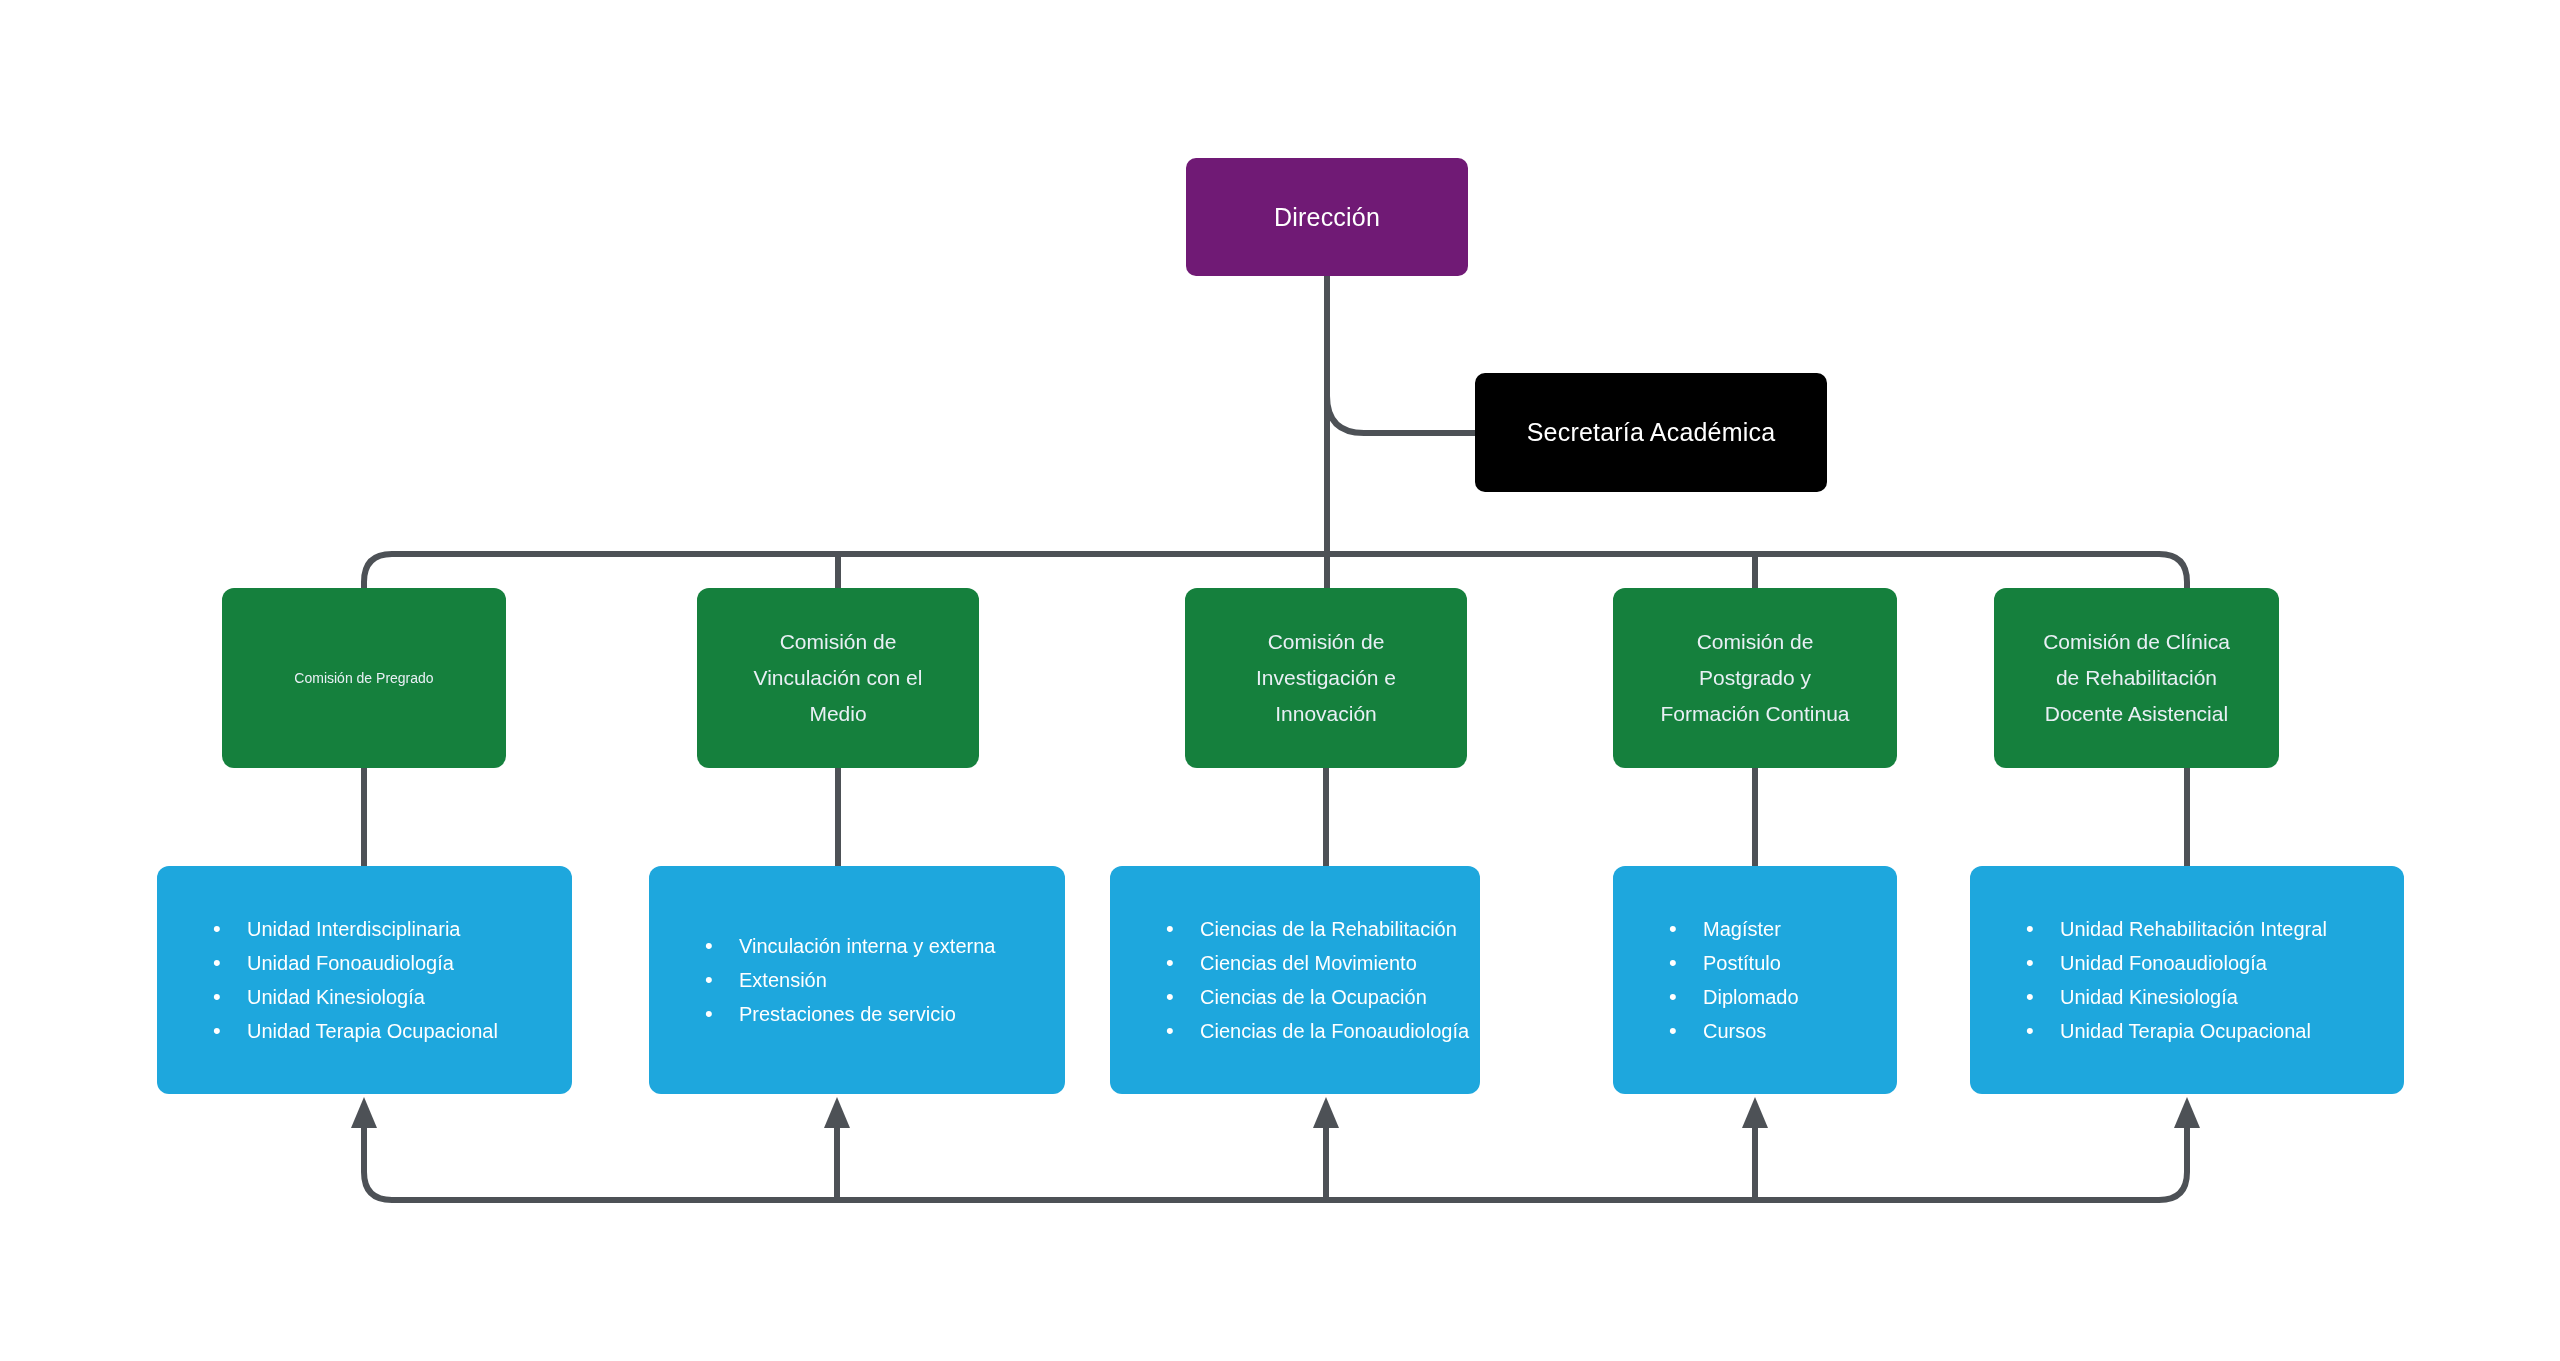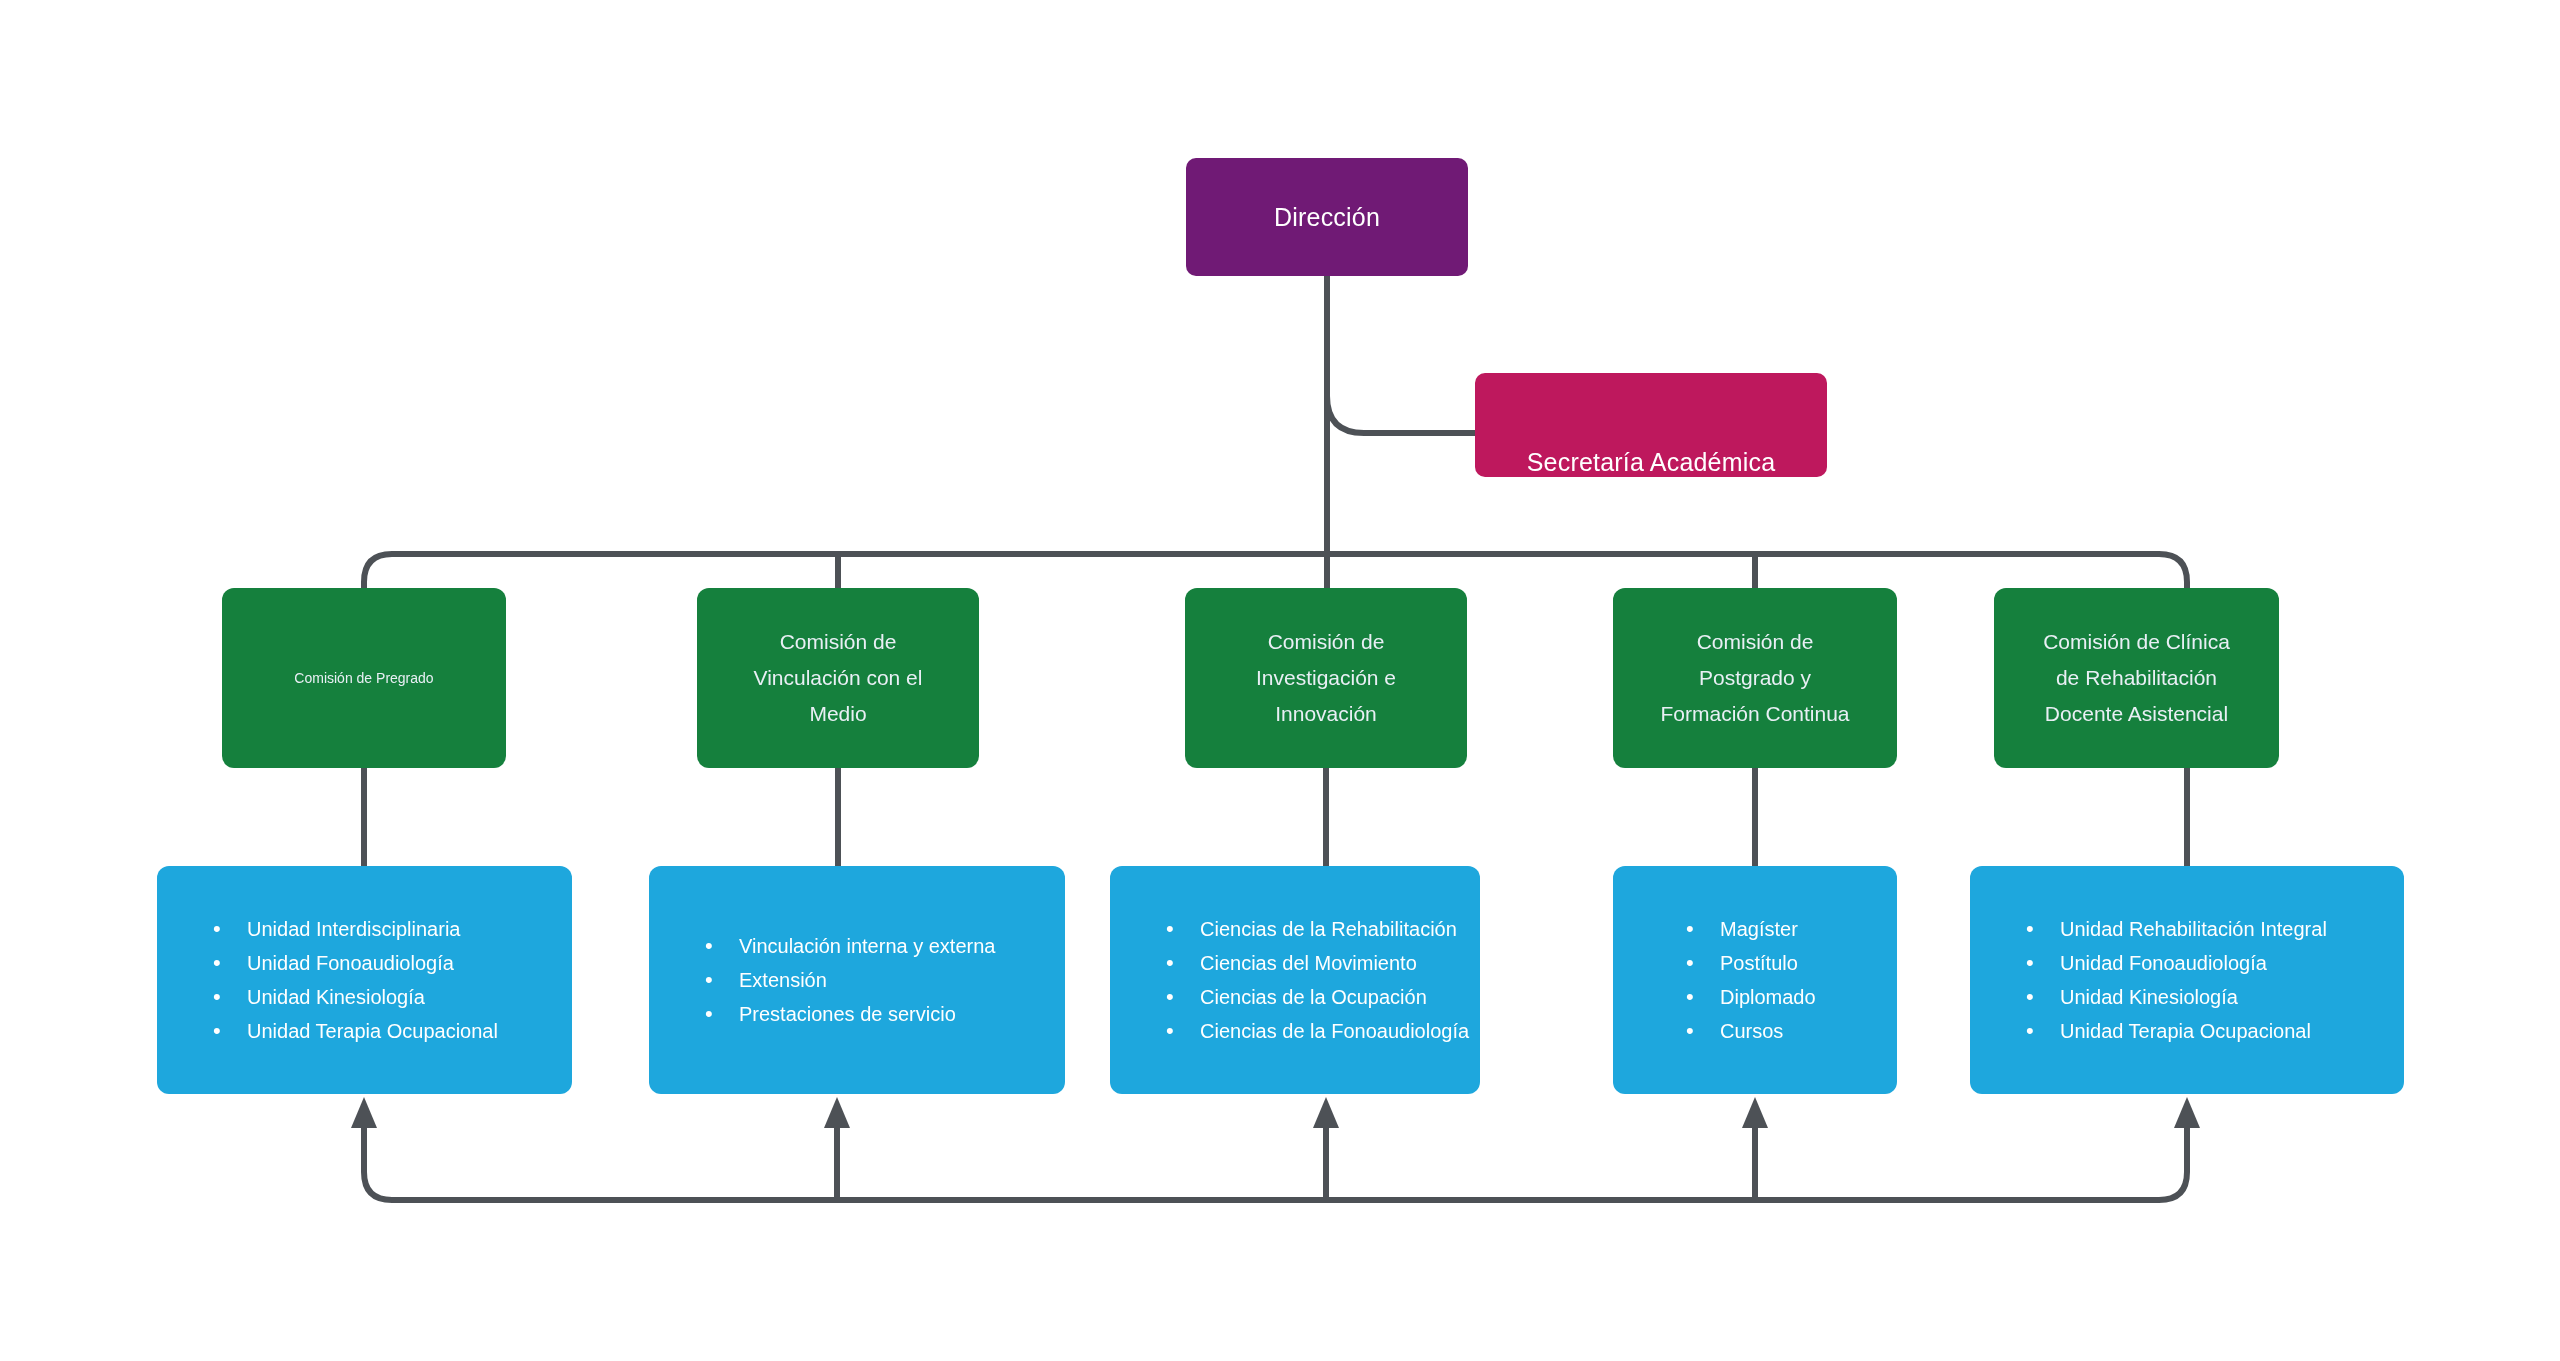--- a/index.html
+++ b/index.html
@@ -25,23 +25,23 @@
     text-align: center;
     color: #ffffff;
     box-sizing: border-box;
   }
   .node-root {
     left: 1186px; top: 158px; width: 282px; height: 118px;
     background: #701a75; border-radius: 10px;
     font-size: 25px; font-weight: 500; letter-spacing: 0.2px;
   }
   .node-secretary {
-    left: 1475px; top: 373px; width: 352px; height: 104px;
-    background: #be185d; border-radius: 10px;
-    font-size: 25px; font-weight: 500; letter-spacing: 0.2px; align-items: flex-end;
+    left: 1475px; top: 373px; width: 352px; height: 119px;
+    background: #000000; border-radius: 10px;
+    font-size: 25px; font-weight: 500; letter-spacing: 0.2px;
   }
   .node-commission {
     top: 588px; height: 180px;
     background: #15803d; border-radius: 12px;
     color: #E9EFF5;
     font-size: 21px; font-weight: 500;
     line-height: 36px;
     padding: 0 14px;
   }
   .node-commission .node-label { white-space: pre-line; }
@@ -53,21 +53,21 @@
   .c4 { left: 1994px; width: 285px; }
   .node-units {
     top: 866px; height: 228px;
     background: #1EA7DD; border-radius: 12px;
     justify-content: flex-start;
     text-align: left;
   }
   .u0 { left: 157px;  width: 415px; }
   .u1 { left: 649px;  width: 416px; }
   .u2 { left: 1110px; width: 370px; }
-  .u3 { left: 1613px; width: 284px; padding-left: 17px; }
+  .u3 { left: 1613px; width: 284px; }
   .u4 { left: 1970px; width: 434px; }
   .unit-list {
     list-style: none;
     margin: 0;
     padding: 0 10px 0 56px;
     font-size: 20px;
     line-height: 34px;
     color: #ffffff;
     font-weight: 400;
   }

